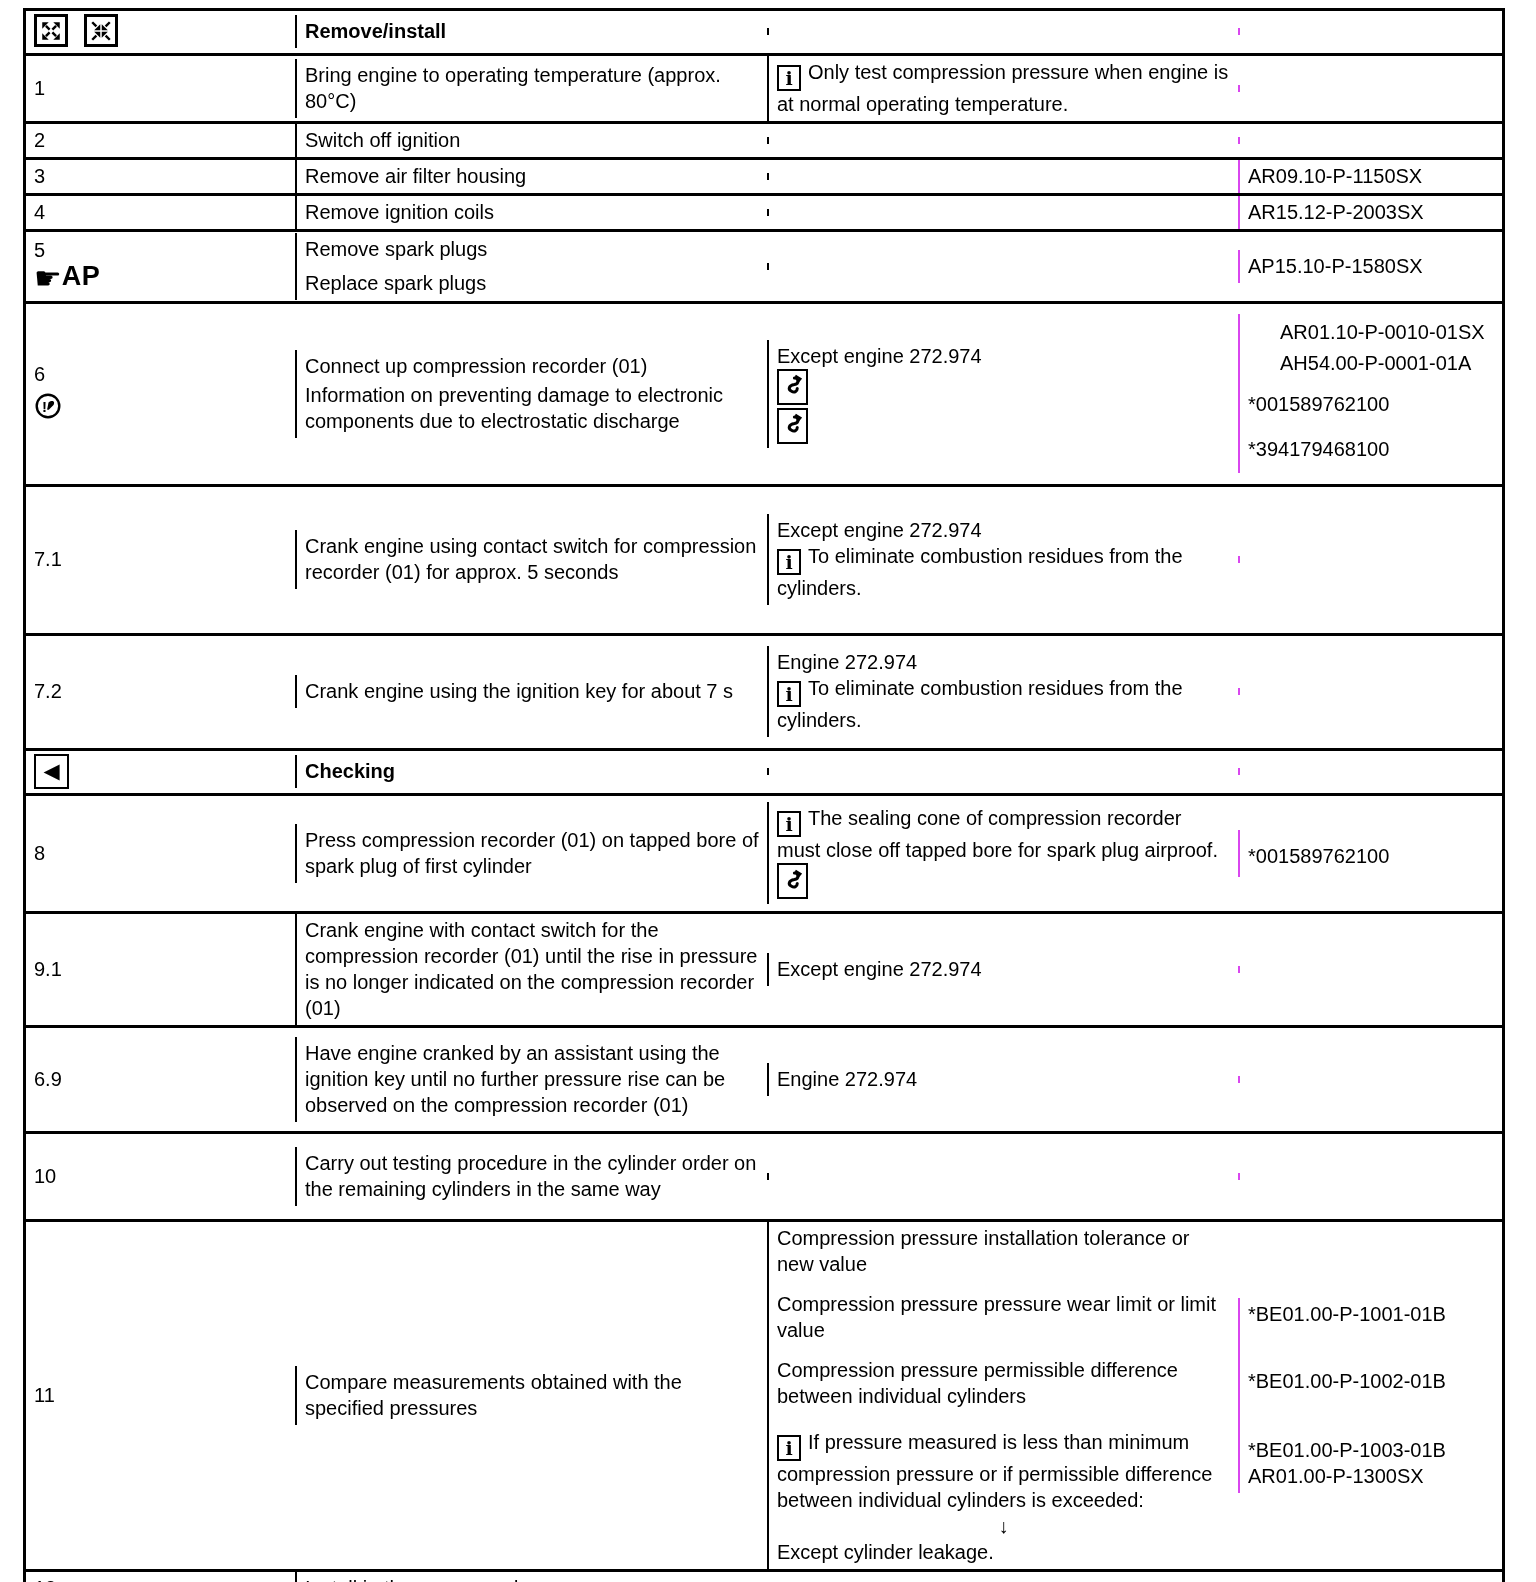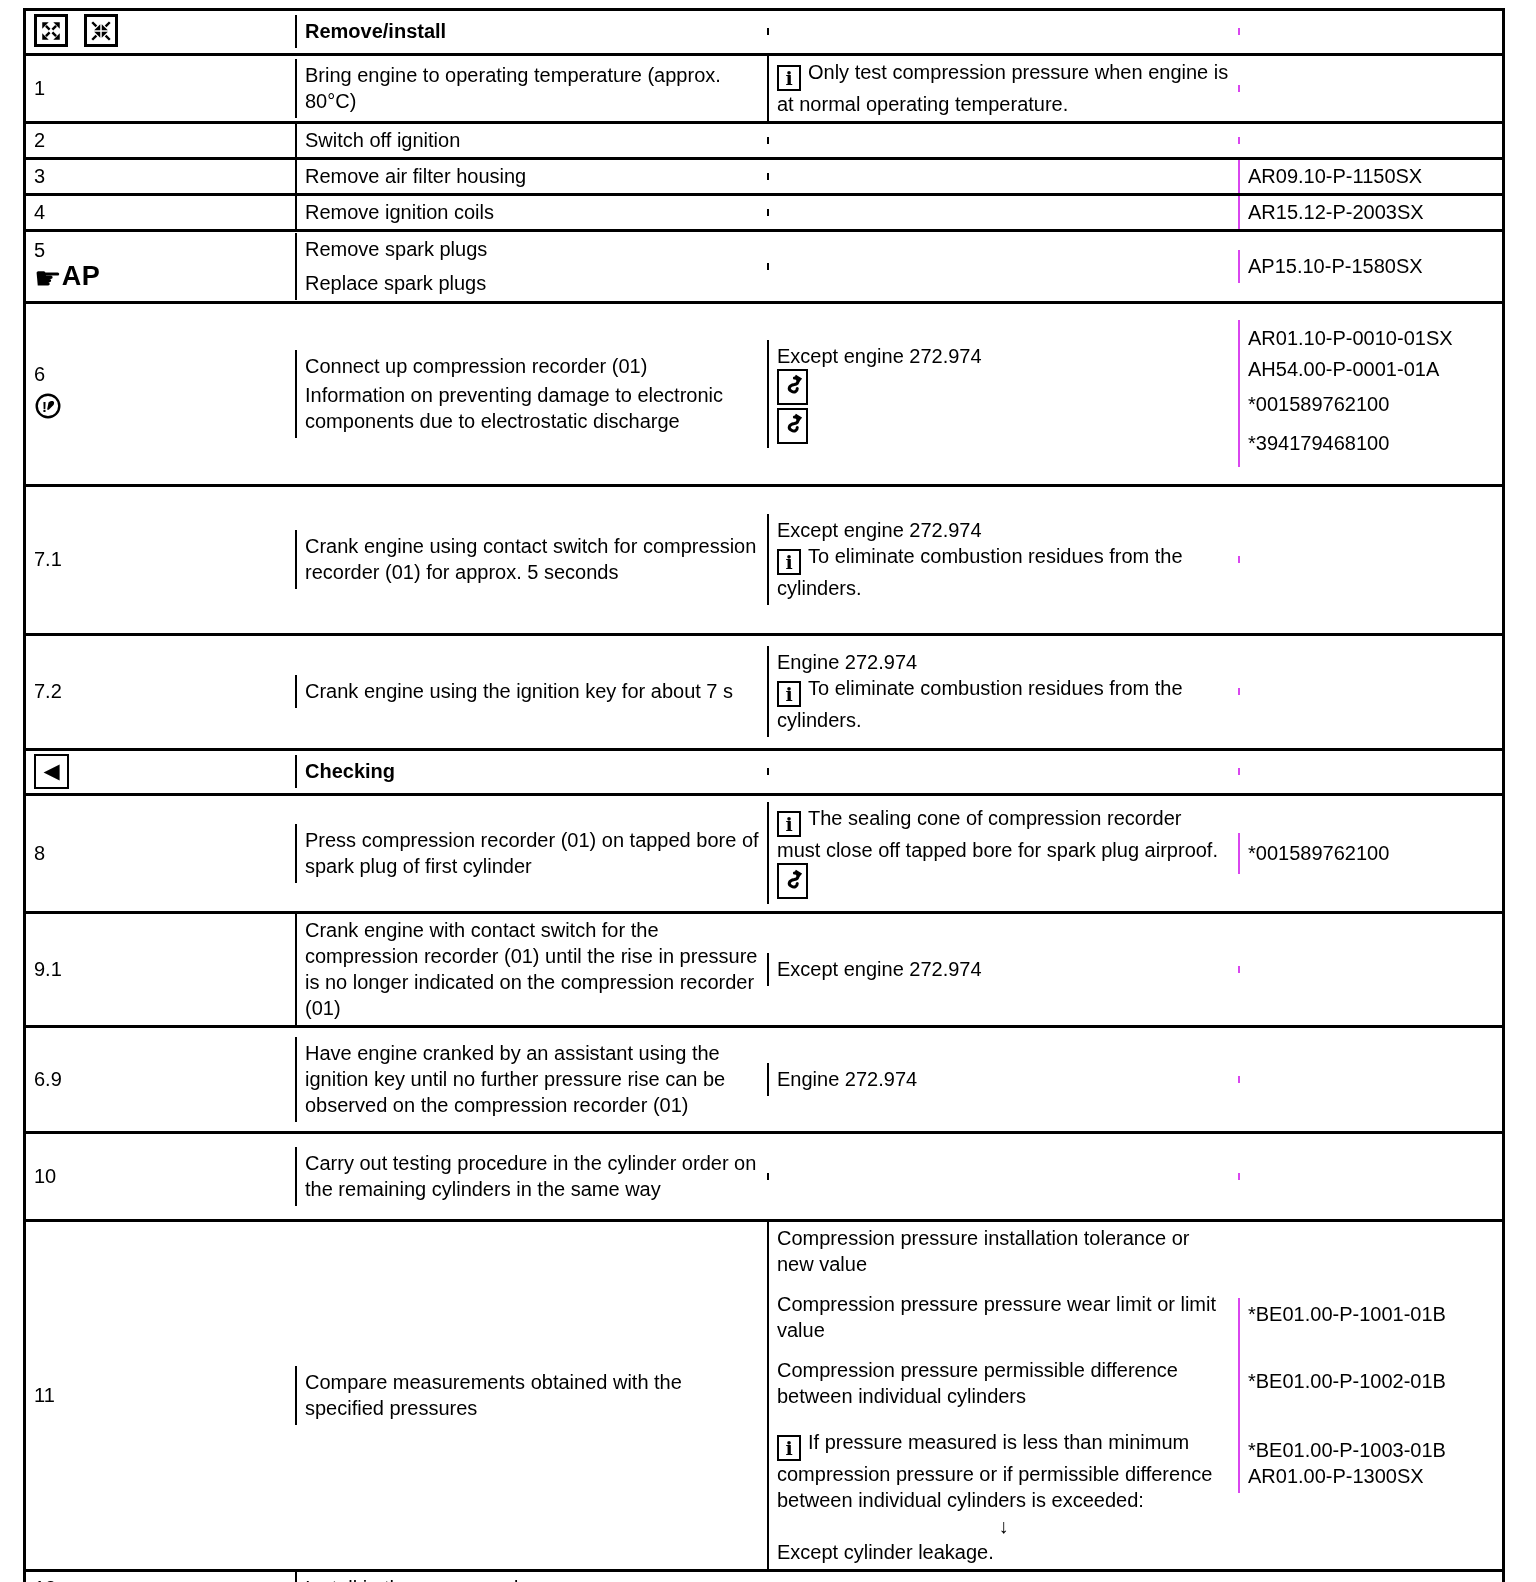--- a/index.html
+++ b/index.html
@@ -62,22 +62,22 @@
   }
 
   
   .dmg { display:inline-block; margin-top:5px; }
 
   
   .ap-row { white-space:nowrap; }
   .hand { font-size:31px; line-height:30px; vertical-align:-4px; }
   .ap-label { font-weight:bold; font-size:27px; letter-spacing:0.5px; vertical-align:0px; }
 
-  .refline { line-height:31px; }
-  .starline { line-height:39px; }
+  .refline { line-height:31px;margin-left:32px; }
+  .starline { line-height:39px;margin-top:6px; }
   .spec { margin-bottom:14px; }
   .arrowline { text-align:center; line-height:26px; }
 </style>
 </head>
 <body>
 
 <div class="tbl">
 
   <div class="row" style="min-height:37px">
     <div class="c c1">

